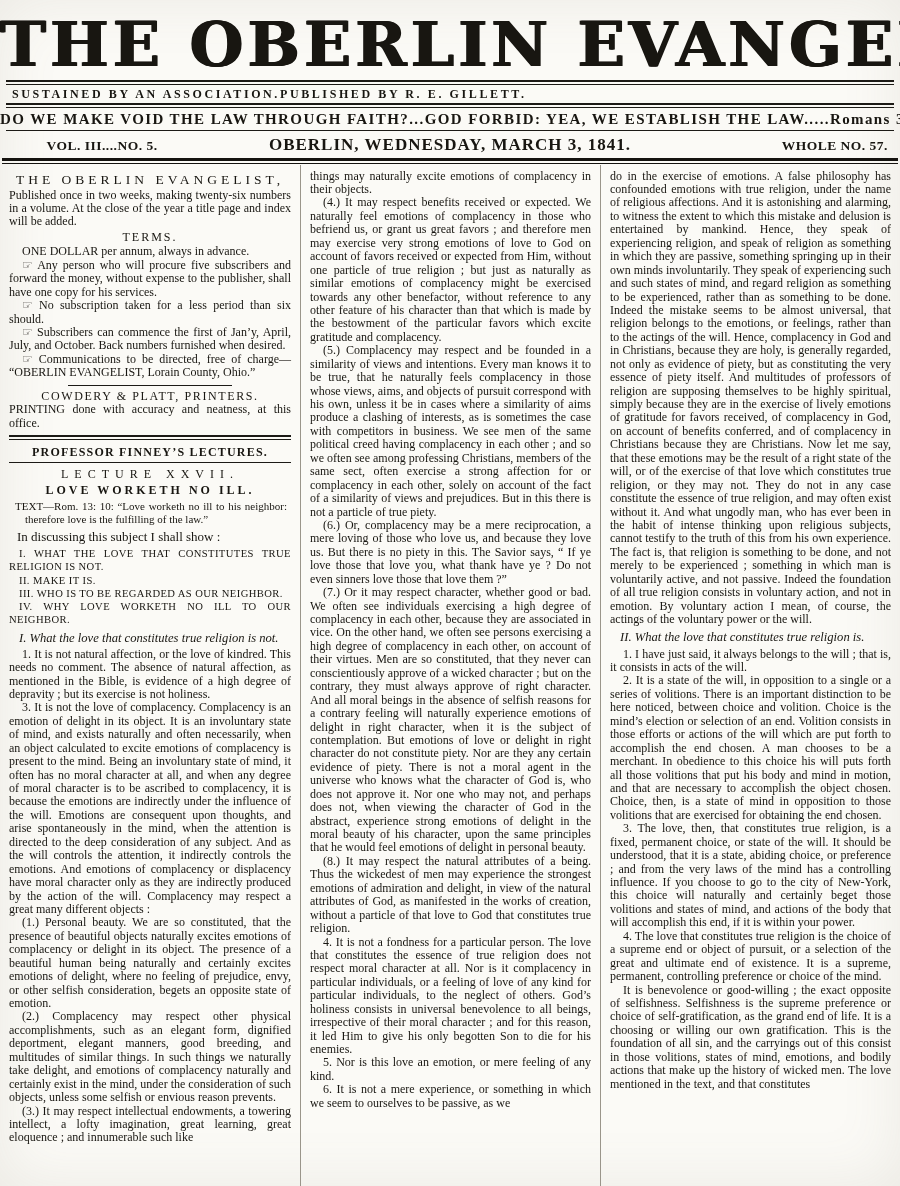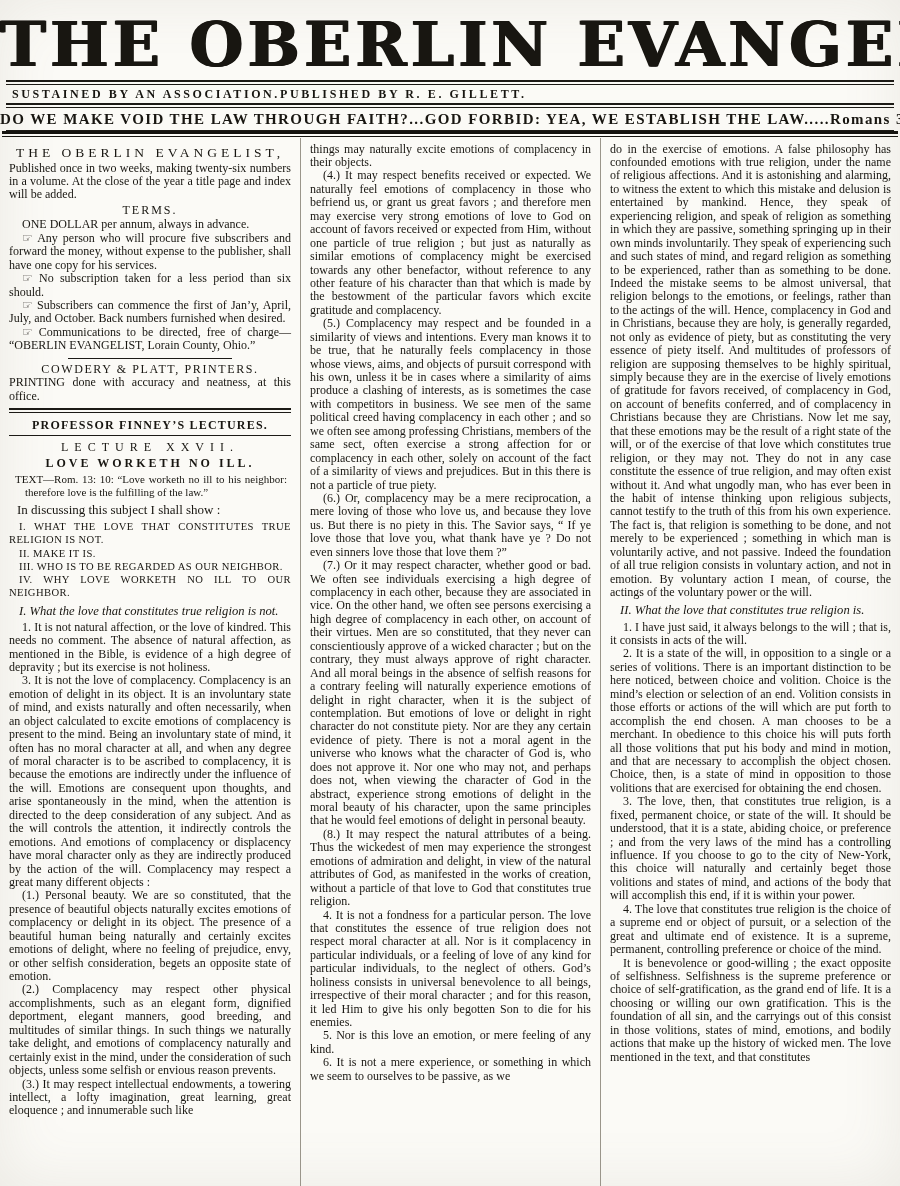--- a/index.html
+++ b/index.html
@@ -92,20 +92,25 @@
   <div class="masthead">
     <div class="masthead-title">THE OBERLIN EVANGELIST.</div>
     <div class="rule-double"></div>
     <div class="pub-line">
       <span>SUSTAINED BY AN ASSOCIATION.</span>
       <span>PUBLISHED BY R. E. GILLETT.</span>
     </div>
     <div class="rule-double"></div>
     <div class="motto-line">DO WE MAKE VOID THE LAW THROUGH FAITH?...GOD FORBID: YEA, WE ESTABLISH THE LAW.....Romans 3: 31.</div>
     <div class="rule-thin"></div>
+    <div class="vol-line">
+      <span class="vol-no">VOL. III....NO. 5.</span>
+      <span class="dateline">OBERLIN, WEDNESDAY, MARCH 3, 1841.</span>
+      <span class="whole-no">WHOLE NO. 57.</span>
+    </div>
     <div class="rule-thick"></div>
   </div>
 
   <div class="columns">
 
     <div class="col">
       <div class="prospectus-title">THE OBERLIN EVANGELIST,</div>
       <p class="nb">Published once in two weeks, making twenty-six numbers in a volume.  At the close of the year a title page and index will be added.</p>
       <p class="terms-heading">TERMS.</p>
       <p class="b">ONE DOLLAR per annum, always in advance.</p>

